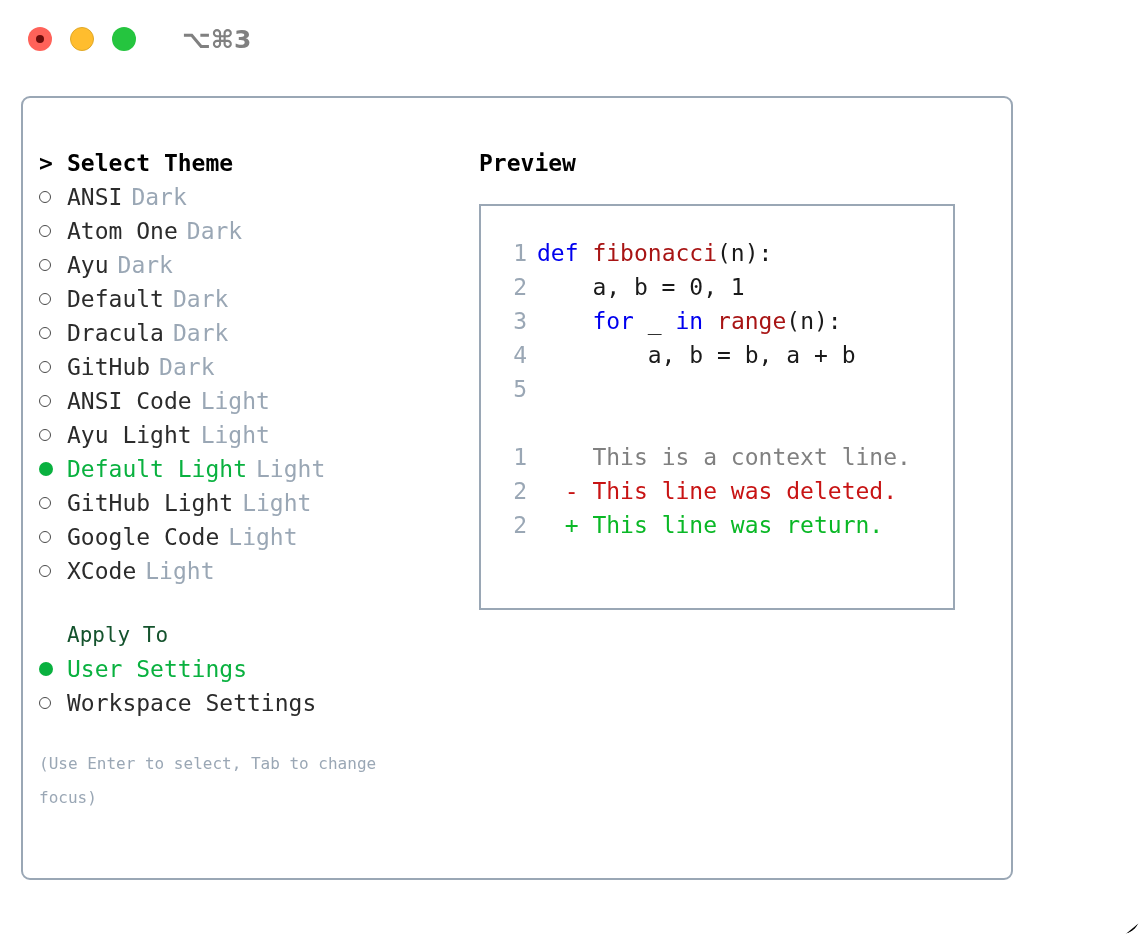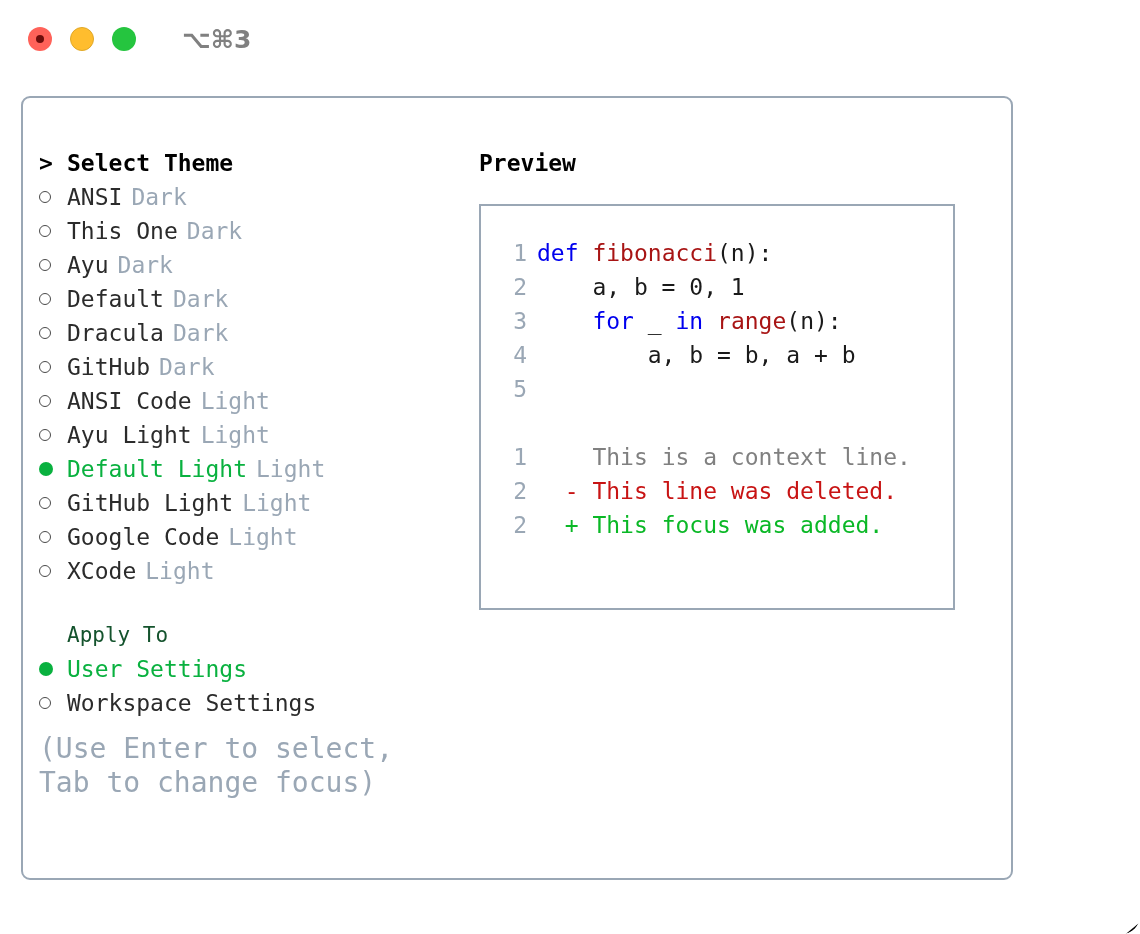--- a/index.html
+++ b/index.html
@@ -141,22 +141,22 @@
     height: 34px;
     display: flex;
     align-items: center;
     font-size: 21px;
     color: #14532d;
     padding-left: 28px;
     white-space: pre;
   }
 
   .hint {
-    margin-top: 12px;
-    font-size: 28px;
+    margin-top: 27px;
+    font-size: 16px;
     color: #9aa7b5;
     line-height: 34px;
     width: 400px;
     white-space: pre-wrap;
   }
 
   
   .right-col {
     position: absolute;
     left: 456px;
@@ -234,21 +234,21 @@
 
       <div class="left-col">
 
         <div class="row header-row">
           <span class="caret">&gt;</span>
           <span>Select Theme</span>
         </div>
 
         <div id="theme-items">
             <div class="row"><span class="bullet"><span class="dot-hollow"></span></span><span class="item-label">ANSI</span><span class="item-tag">Dark</span></div>
-            <div class="row"><span class="bullet"><span class="dot-hollow"></span></span><span class="item-label">This One</span><span class="item-tag">Dark</span></div>
+            <div class="row"><span class="bullet"><span class="dot-hollow"></span></span><span class="item-label">Atom One</span><span class="item-tag">Dark</span></div>
             <div class="row"><span class="bullet"><span class="dot-hollow"></span></span><span class="item-label">Ayu</span><span class="item-tag">Dark</span></div>
             <div class="row"><span class="bullet"><span class="dot-hollow"></span></span><span class="item-label">Default</span><span class="item-tag">Dark</span></div>
             <div class="row"><span class="bullet"><span class="dot-hollow"></span></span><span class="item-label">Dracula</span><span class="item-tag">Dark</span></div>
             <div class="row"><span class="bullet"><span class="dot-hollow"></span></span><span class="item-label">GitHub</span><span class="item-tag">Dark</span></div>
             <div class="row"><span class="bullet"><span class="dot-hollow"></span></span><span class="item-label">ANSI Code</span><span class="item-tag">Light</span></div>
             <div class="row"><span class="bullet"><span class="dot-hollow"></span></span><span class="item-label">Ayu Light</span><span class="item-tag">Light</span></div>
             <div class="row"><span class="bullet"><span class="dot-filled"></span></span><span class="item-label selected">Default Light</span><span class="item-tag">Light</span></div>
             <div class="row"><span class="bullet"><span class="dot-hollow"></span></span><span class="item-label">GitHub Light</span><span class="item-tag">Light</span></div>
             <div class="row"><span class="bullet"><span class="dot-hollow"></span></span><span class="item-label">Google Code</span><span class="item-tag">Light</span></div>
             <div class="row"><span class="bullet"><span class="dot-hollow"></span></span><span class="item-label">XCode</span><span class="item-tag">Light</span></div>
@@ -274,21 +274,21 @@
               <div class="code-line"><span class="lineno">1</span><span><span class="kw">def </span><span class="fn">fibonacci</span><span class="plain">(n):</span></span></div>
               <div class="code-line"><span class="lineno">2</span><span><span class="plain">    a, b = 0, 1</span></span></div>
               <div class="code-line"><span class="lineno">3</span><span><span class="plain">    </span><span class="kw">for</span><span class="plain"> _ </span><span class="kw">in</span><span class="plain"> </span><span class="fn">range</span><span class="plain">(n):</span></span></div>
               <div class="code-line"><span class="lineno">4</span><span><span class="plain">        a, b = b, a + b</span></span></div>
               <div class="code-line"><span class="lineno">5</span></div>
             </div>
           <div class="blank-line"></div>
           <div id="diff-block">
               <div class="code-line"><span class="lineno">1</span><span class="ctx">    </span><span class="ctx">This is a context line.</span></div>
               <div class="code-line"><span class="lineno">2</span><span class="del">  - </span><span class="del">This line was deleted.</span></div>
-              <div class="code-line"><span class="lineno">2</span><span class="add">  + </span><span class="add">This focus was added.</span></div>
+              <div class="code-line"><span class="lineno">2</span><span class="add">  + </span><span class="add">This line was return.</span></div>
             </div>
         </div>
       </div>
 
     </div>
   </div>
 
   <div class="corner-accent"></div>
 </div>
 

